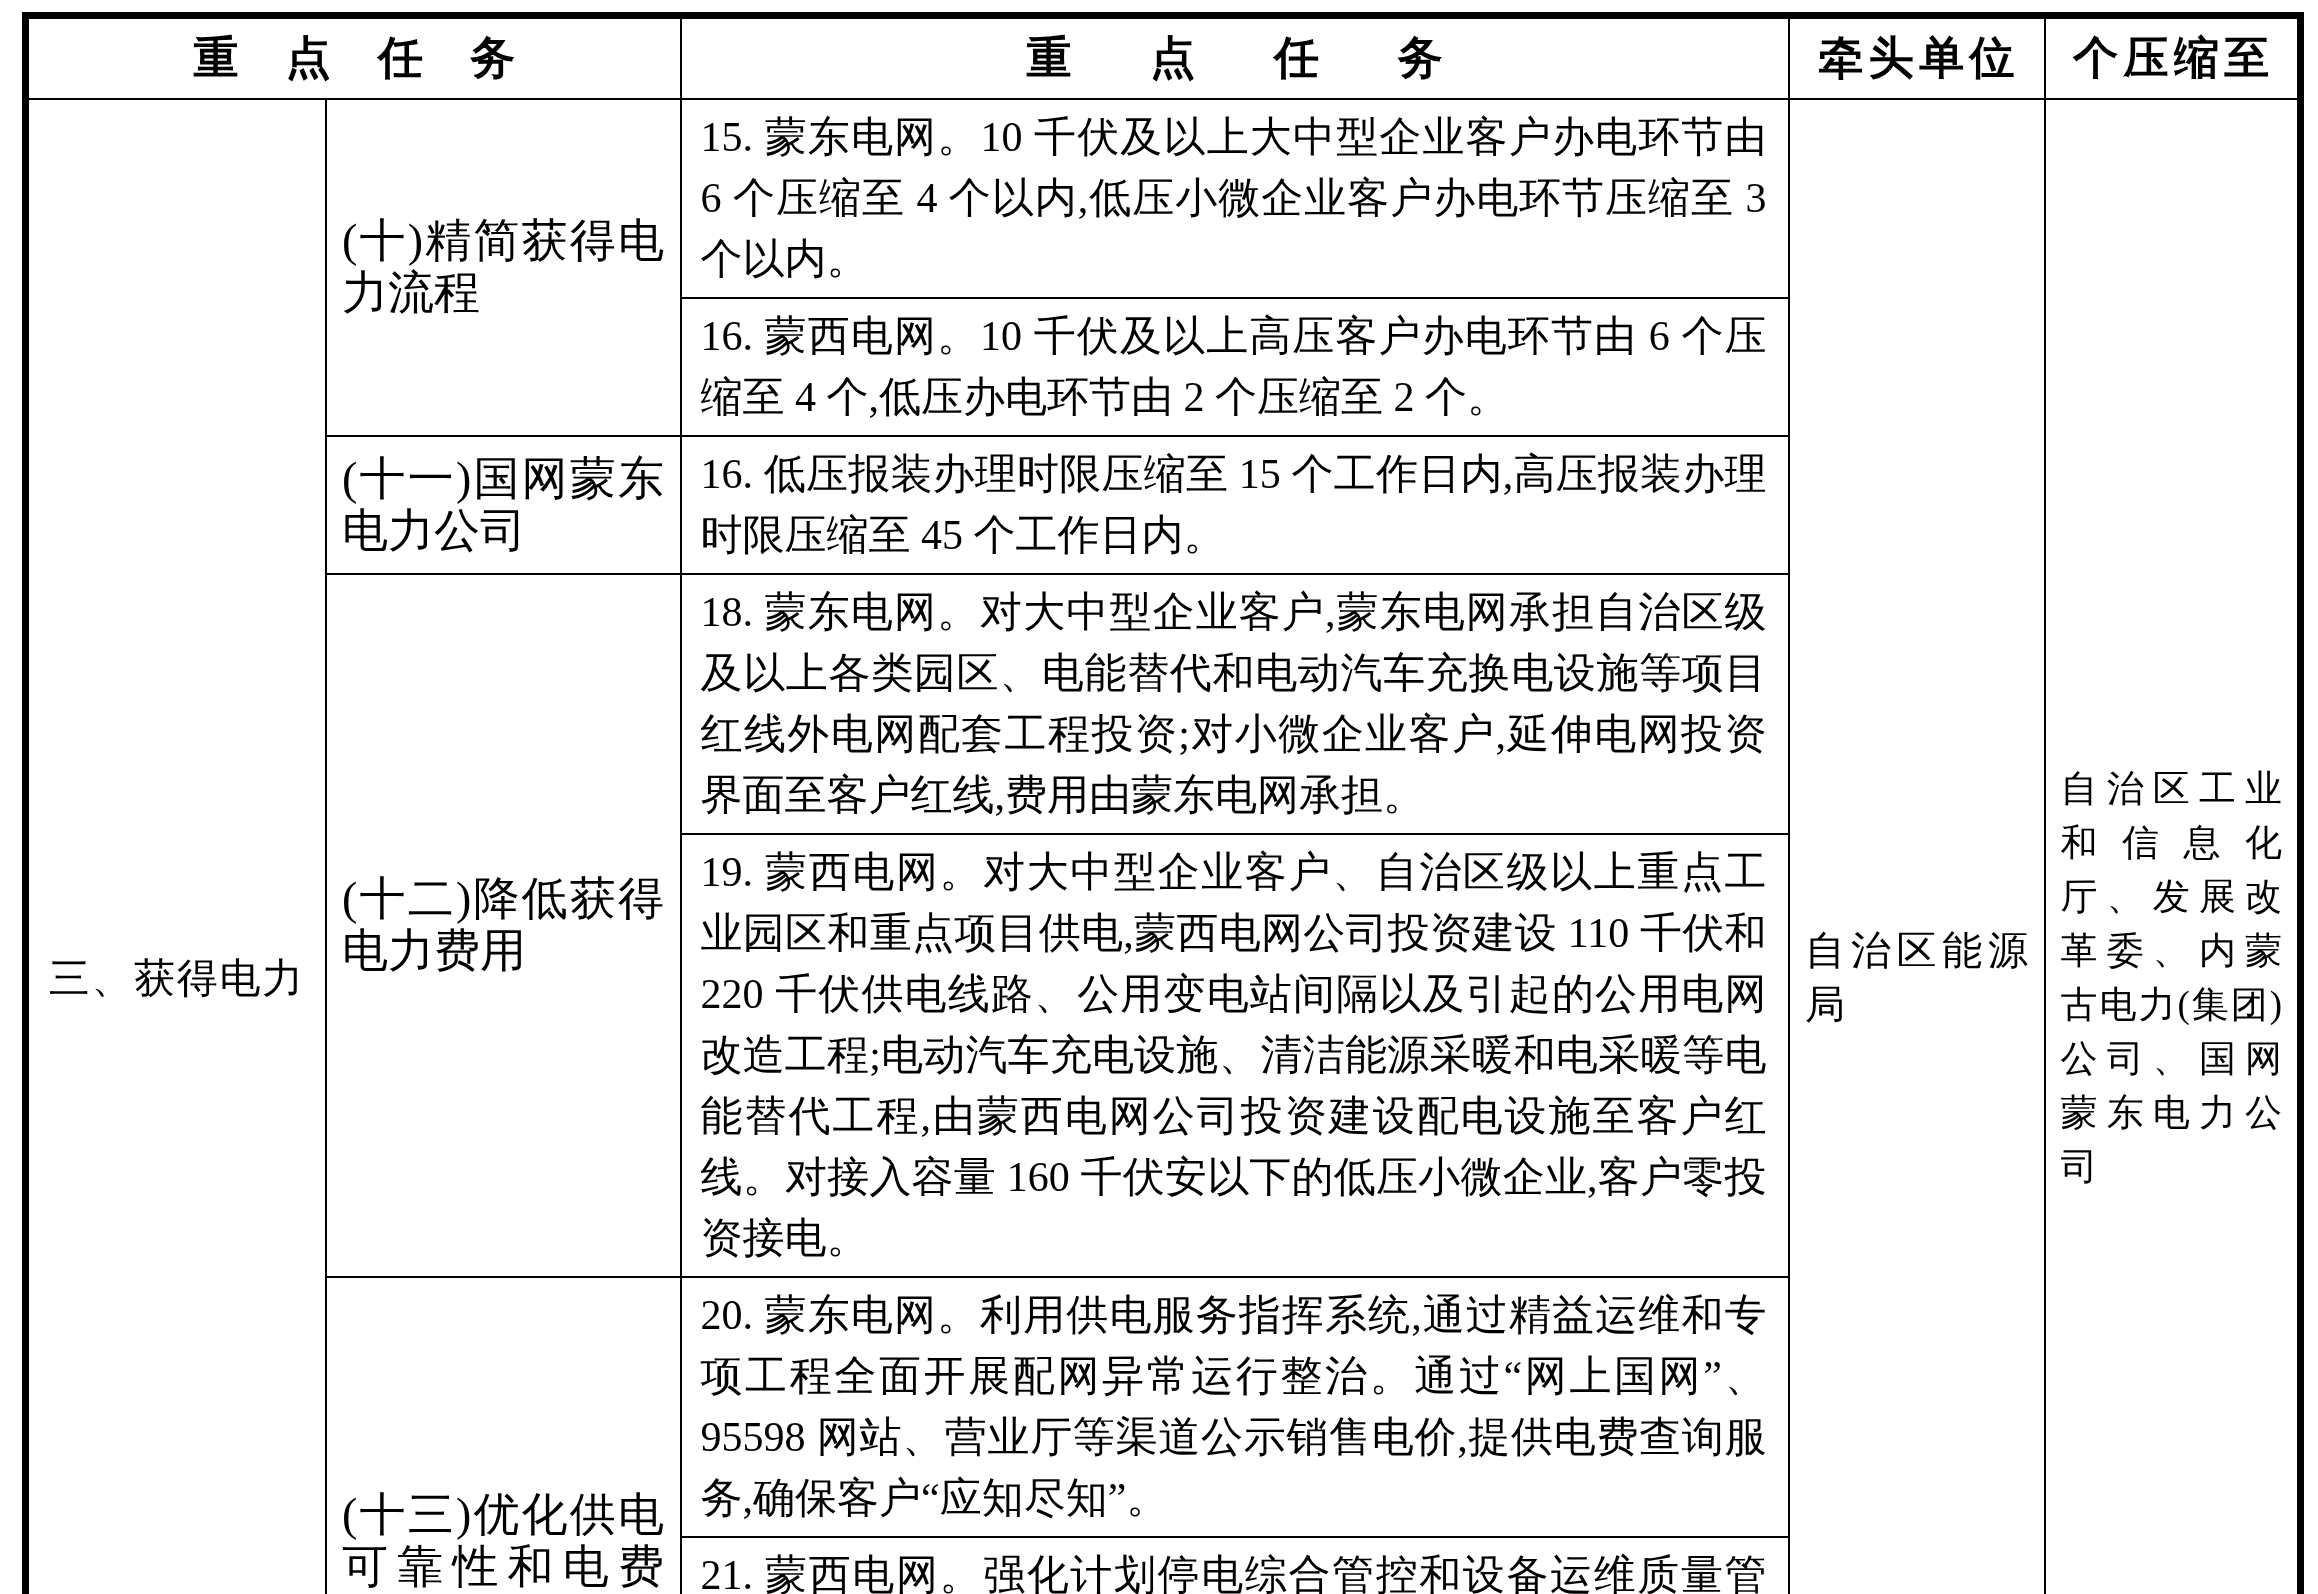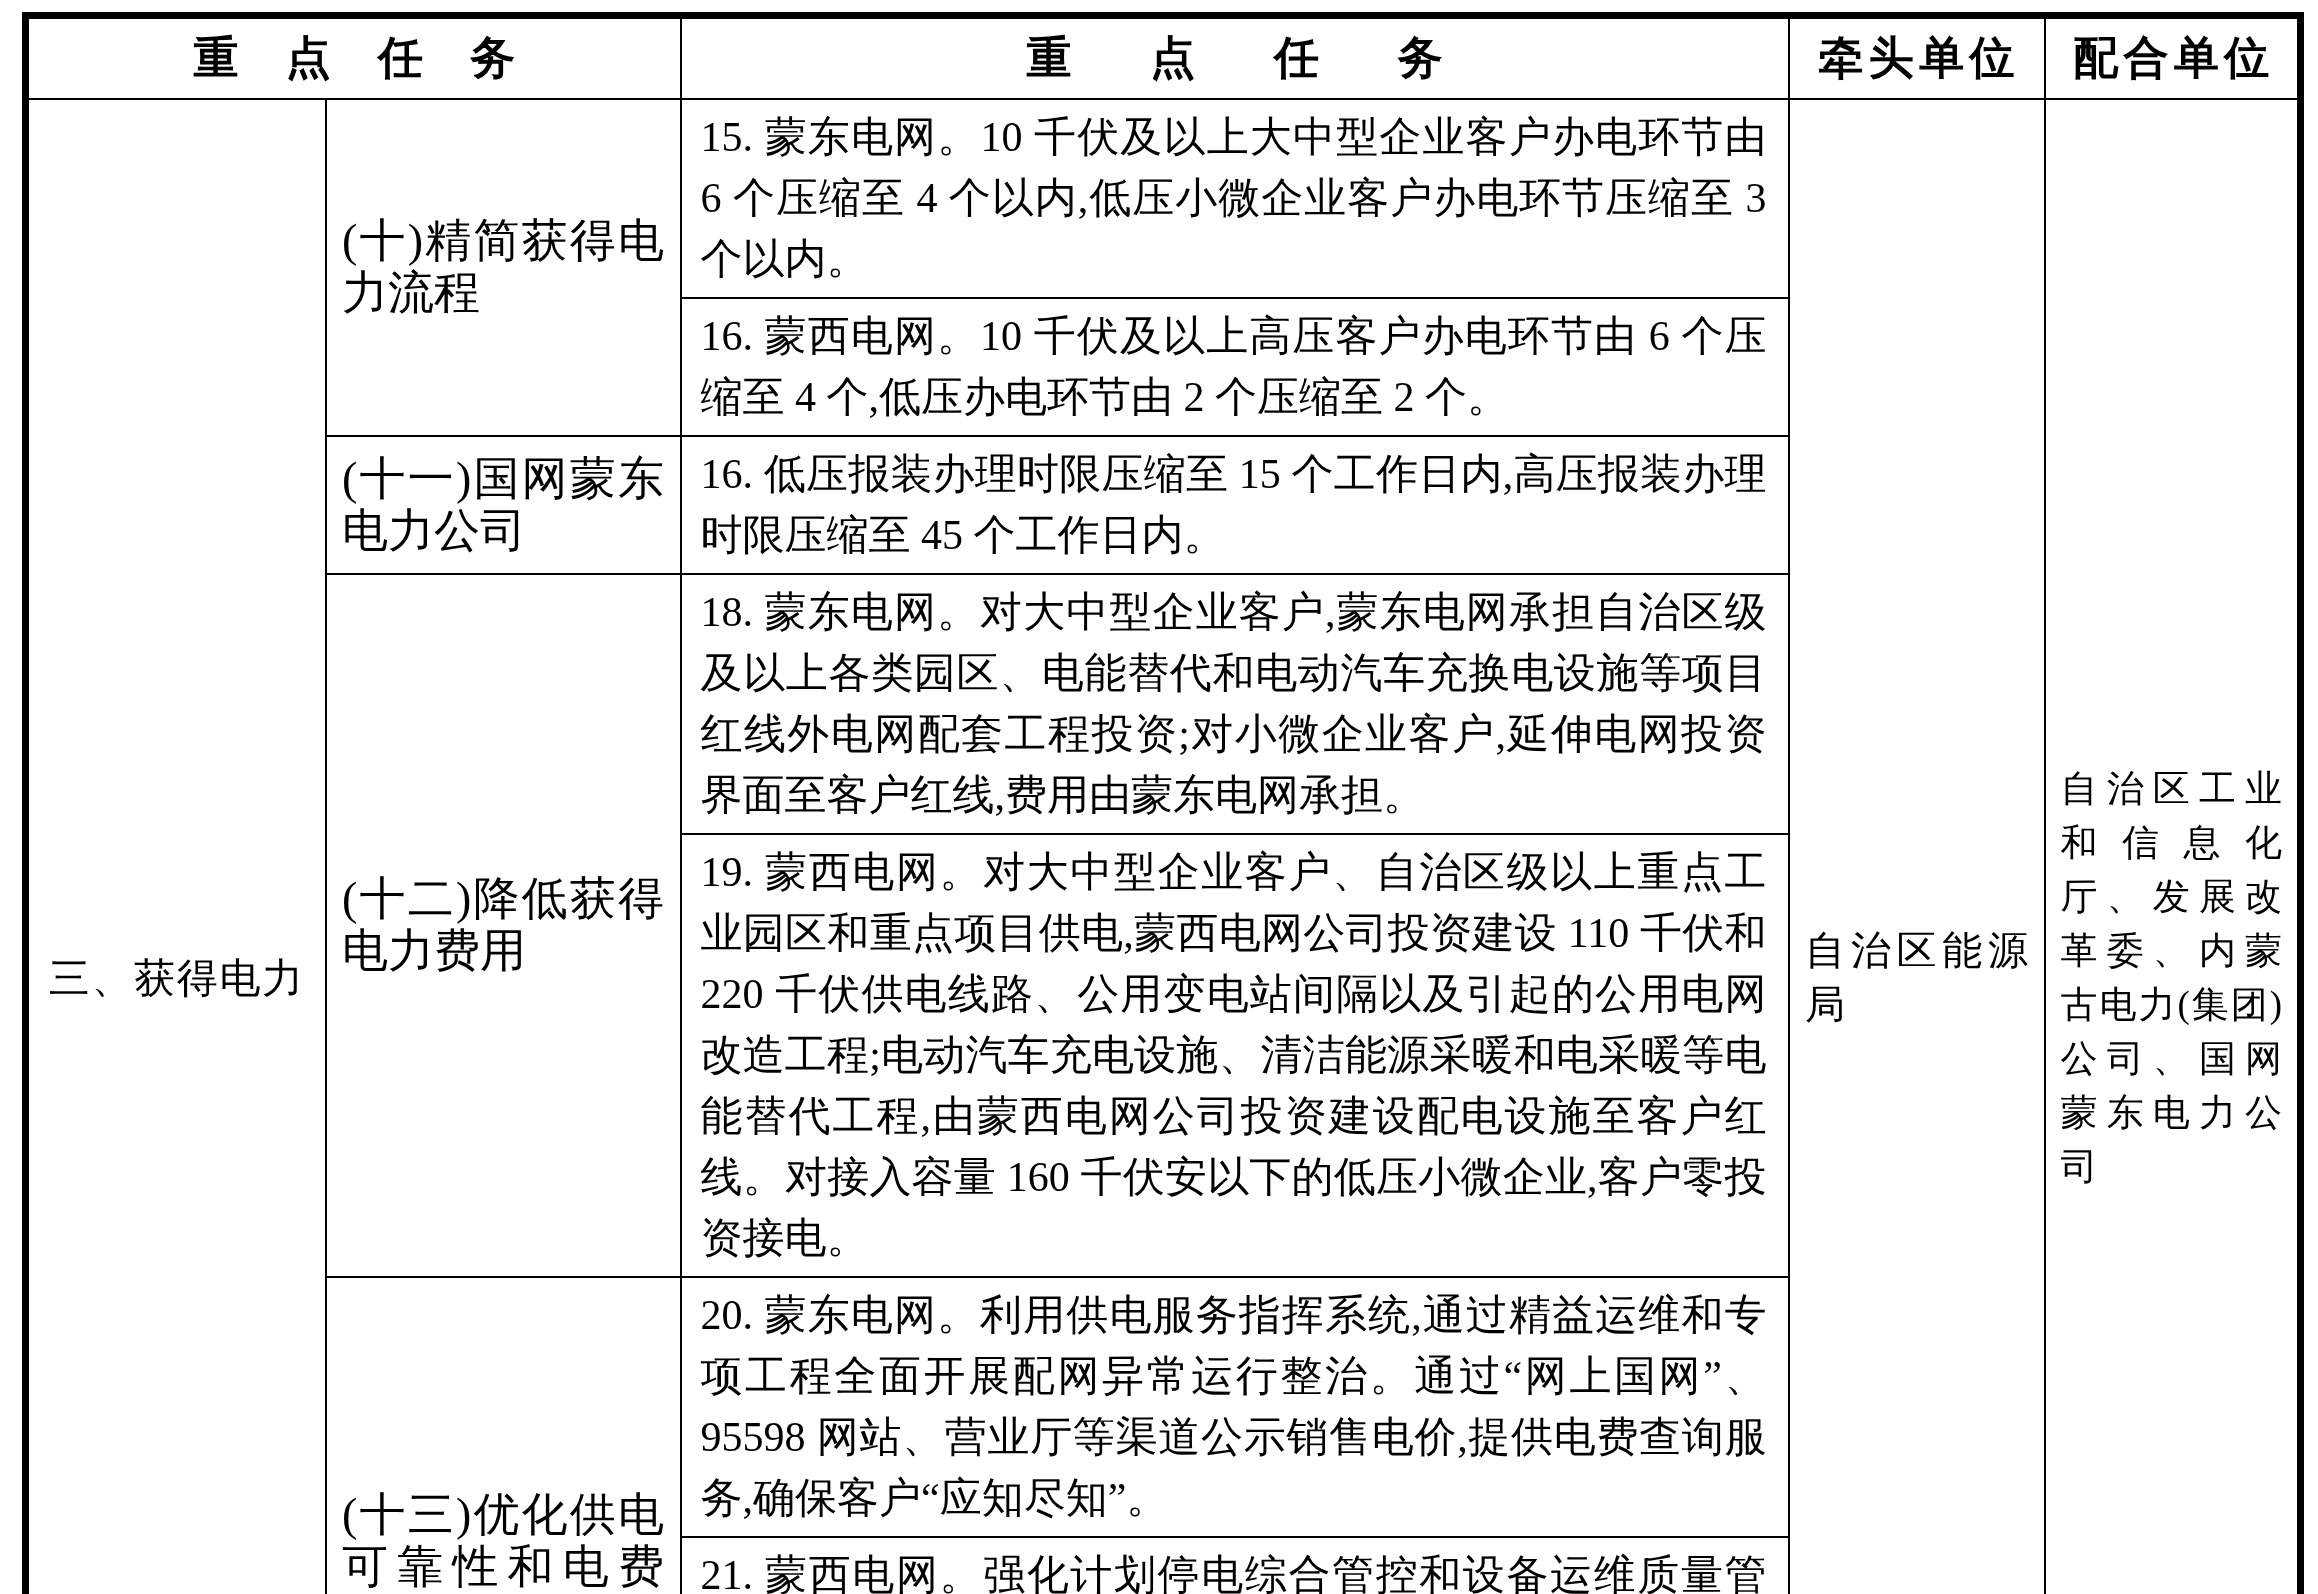--- a/index.html
+++ b/index.html
@@ -106,21 +106,21 @@
       <col style="width:355px">
       <col style="width:1108px">
       <col style="width:256px">
       <col style="width:256px">
     </colgroup>
     <thead>
       <tr class="hr">
         <th colspan="2" class="h-task">重点任务</th>
         <th class="h-meas">重点任务</th>
         <th class="h-lead">牵头单位</th>
-        <th class="h-coop">配合单位</th>
+        <th class="h-coop">个压缩至</th>
       </tr>
     </thead>
     <tbody>
       <tr class="r15">
         <td rowspan="7" class="cat">三、获得电力</td>
         <td rowspan="2" class="sub">(十)精简获得电力流程</td>
         <td class="measure">15. 蒙东电网。10 千伏及以上大中型企业客户办电环节由 6 个压缩至 4 个以内,低压小微企业客户办电环节压缩至 3 个以内。</td>
         <td rowspan="7" class="lead">自治区能源局</td>
         <td rowspan="7" class="coop">自治区工业和信息化厅、发展改革委、内蒙古电力(集团)公司、国网蒙东电力公司</td>
       </tr>

